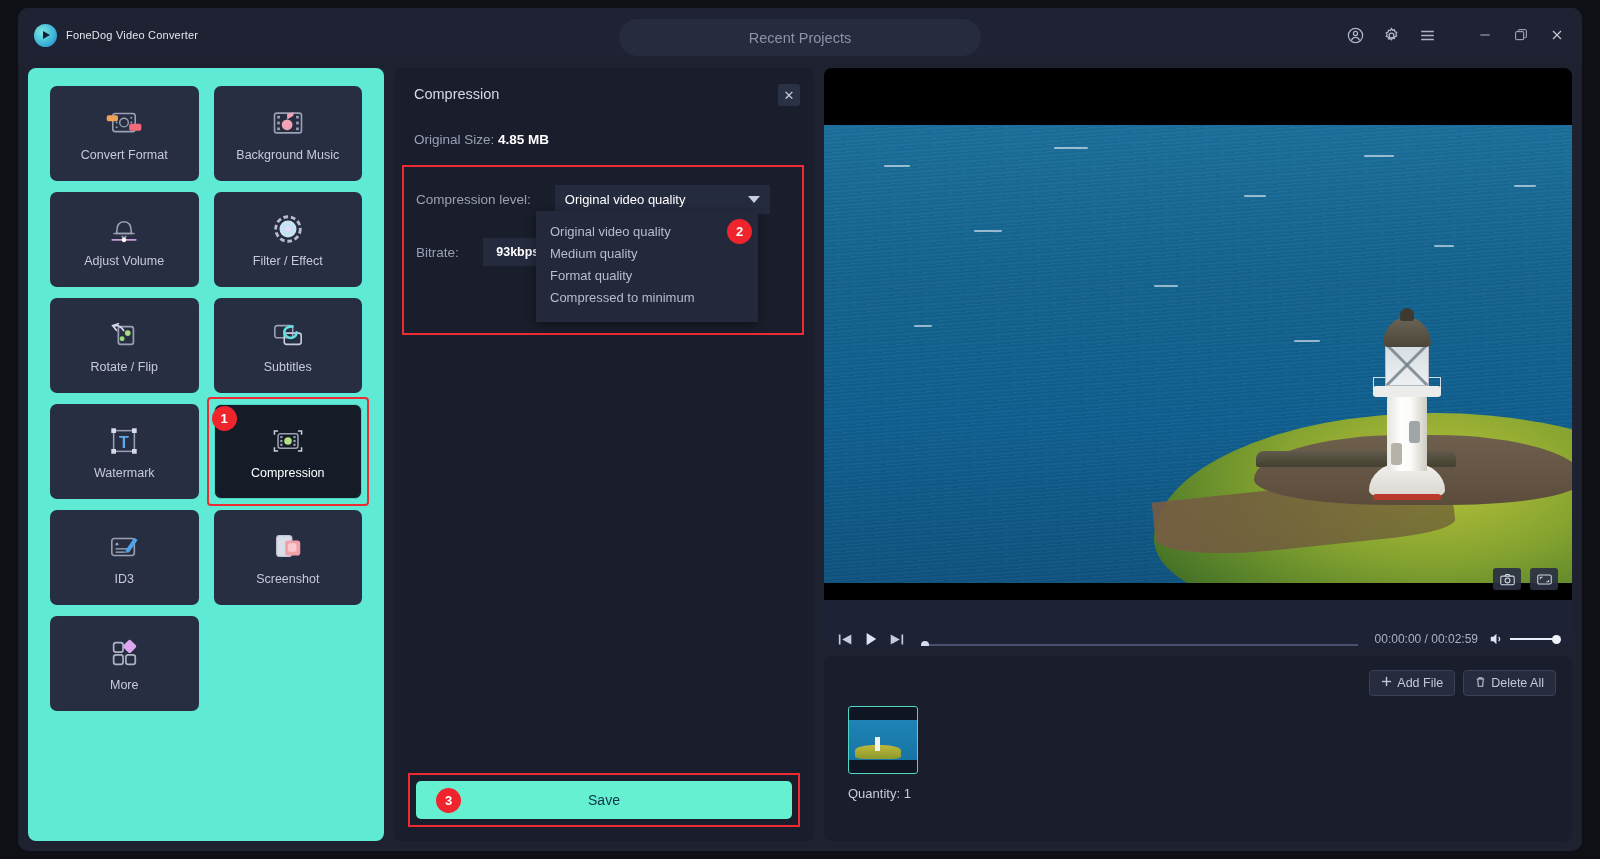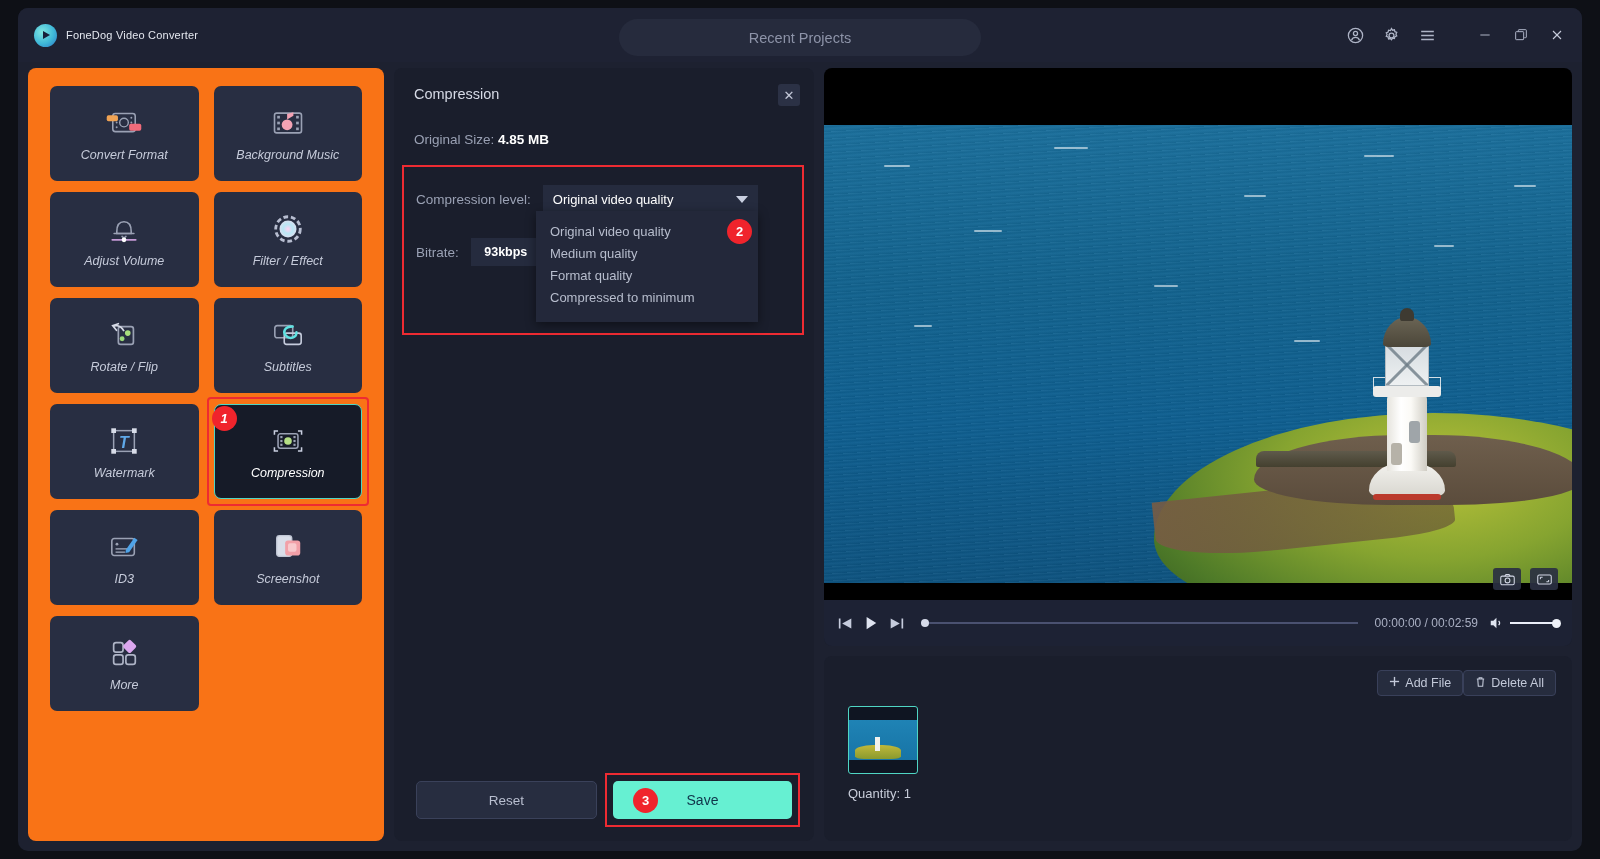--- a/index.html
+++ b/index.html
@@ -60,22 +60,22 @@
 
   .winctl { position: absolute; right: 14px; top: 0; height: 54px; display: flex; align-items: center; gap: 14px; }
   .winctl .ic { width: 22px; height: 22px; display: flex; align-items: center; justify-content: center; cursor: pointer; color: #aeb4c6; }
   .winctl .sep { width: 8px; }
 
   
   .body { display: flex; height: 789px; padding: 6px 10px 10px 10px; gap: 10px; }
 
   
   .toolpanel {
-    width: 356px; background: #f97316; border-radius: 8px;
-    padding: 18px 22px; position: relative; font-style: italic;
+    width: 356px; background: #5eead4; border-radius: 8px;
+    padding: 18px 22px; position: relative;
   }
   .toolgrid { display: grid; grid-template-columns: 1fr 1fr; gap: 11px 15px; }
   .tool {
     height: 95px; background: #282e42; border-radius: 7px;
     display: flex; flex-direction: column; align-items: center; justify-content: center;
     gap: 7px; cursor: pointer; position: relative;
   }
   .tool-label { font-size: 12.5px; color: #c6cbda; }
   .tool.selected {
     background: #161b28;
@@ -110,21 +110,21 @@
   .orig-size { padding-left: 20px; margin-top: 30px; font-size: 13.5px; color: #9aa1b4; }
   .orig-size b { color: #ffffff; font-weight: bold; }
 
   .settings-box {
     margin: 18px 10px 0 8px;
     border: 2px solid #ee2b32;
     padding: 18px 0 20px 12px;
     position: relative;
     height: 170px;
   }
-  .row { display: flex; align-items: center; gap: 12px; text-align: right; }
+  .row { display: flex; align-items: center; gap: 24px; text-align: right; }
   .row-label { font-size: 13.5px; color: #9aa1b4; }
   .select {
     width: 215px; height: 29px; background: #252b3e;
     display: flex; align-items: center; padding: 0 10px;
     color: #ffffff; font-size: 13px; cursor: pointer; position: relative;
   }
   .caret {
     position: absolute; right: 10px;
     width: 0; height: 0;
     border-left: 6px solid transparent; border-right: 6px solid transparent;
@@ -243,36 +243,36 @@
     transform: rotate(-6deg);
   }
   .video-ctlbar {
     position: absolute; right: 14px; bottom: 10px; display: flex; gap: 9px;
   }
   .vbtn {
     width: 28px; height: 22px; background: rgba(42,48,66,.92); border-radius: 3px;
     display: flex; align-items: center; justify-content: center; cursor: pointer;
   }
   .controls {
-    height: 46px; background: #1d2234; display: flex; align-items: center;
+    height: 46px; background: #1d2234; display: flex; align-items: flex-end;
     padding: 0 14px; gap: 11px;
   }
   .ctl-ic { color: #c6ccdd; cursor: pointer; display: flex; align-items: center; }
   .progress { flex: 1; display: flex; align-items: center; position: relative; margin: 0 6px; }
   .progress .track { width: 100%; height: 2px; background: #4a5170; }
   .progress .knob { position: absolute; left: 0; width: 8px; height: 8px; border-radius: 50%; background: #d6dbe9; cursor: pointer; }
   .time { font-size: 12px; color: #aab0c3; white-space: nowrap; }
   .vol { display: flex; align-items: center; gap: 7px; }
   .vol .vtrack { width: 48px; height: 2.5px; background: #eaeef8; position: relative; }
   .vol .vknob { position: absolute; right: -3px; top: -3px; width: 9px; height: 9px; border-radius: 50%; background: #eef1f8; }
 
   .filelist {
     flex: 1; background: #1a1e2c; border-radius: 8px; position: relative; padding: 14px 16px;
   }
-  .fl-actions { position: absolute; right: 16px; top: 14px; display: flex; gap: 0; }
+  .fl-actions { position: absolute; right: 16px; top: 14px; display: flex; gap: 8px; }
   .fl-btn {
     height: 26px; padding: 0 11px; background: #262c3e; border: 1px solid #39405a;
     border-radius: 4px; color: #c3c9d9; font-size: 12.5px;
     display: flex; align-items: center; gap: 5px; cursor: pointer;
   }
   .thumb {
     position: absolute; left: 24px; top: 50px; width: 70px; height: 68px;
     border: 1px solid #4fd6c4; border-radius: 3px; overflow: hidden; cursor: pointer;
     background: #0f1522;
   }
@@ -537,21 +537,20 @@
         <div class="dropdown">
           <div class="badge badge-2">2</div>
           <div class="dd-item">Original video quality</div>
           <div class="dd-item">Medium quality</div>
           <div class="dd-item">Format quality</div>
           <div class="dd-item">Compressed to minimum</div>
         </div>
       </div>
 
       <div class="foot">
-        <div class="btn-reset">Reset</div>
         <div class="save-wrap">
           <div class="save-hl"></div>
           <div class="badge badge-3">3</div>
           <div class="btn-save">Save</div>
         </div>
       </div>
     </div>
 
     <div class="rightpanel">
 

